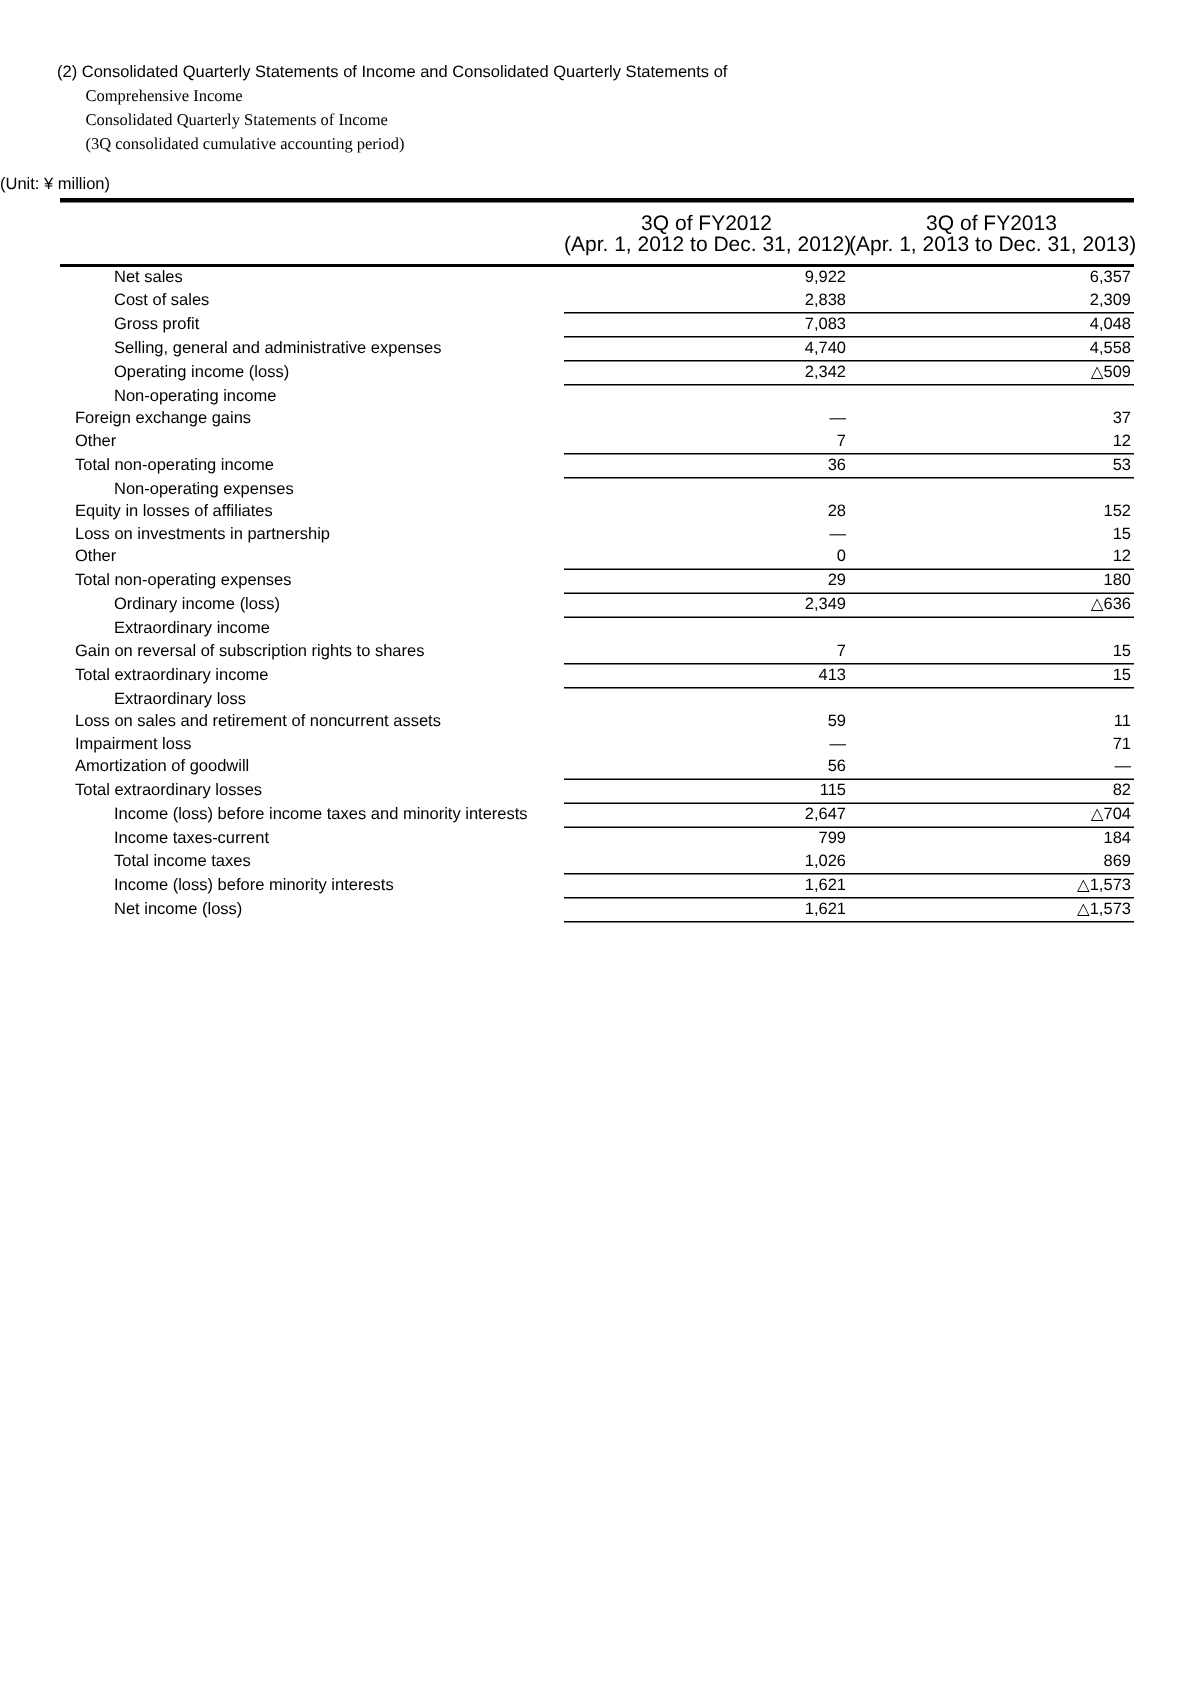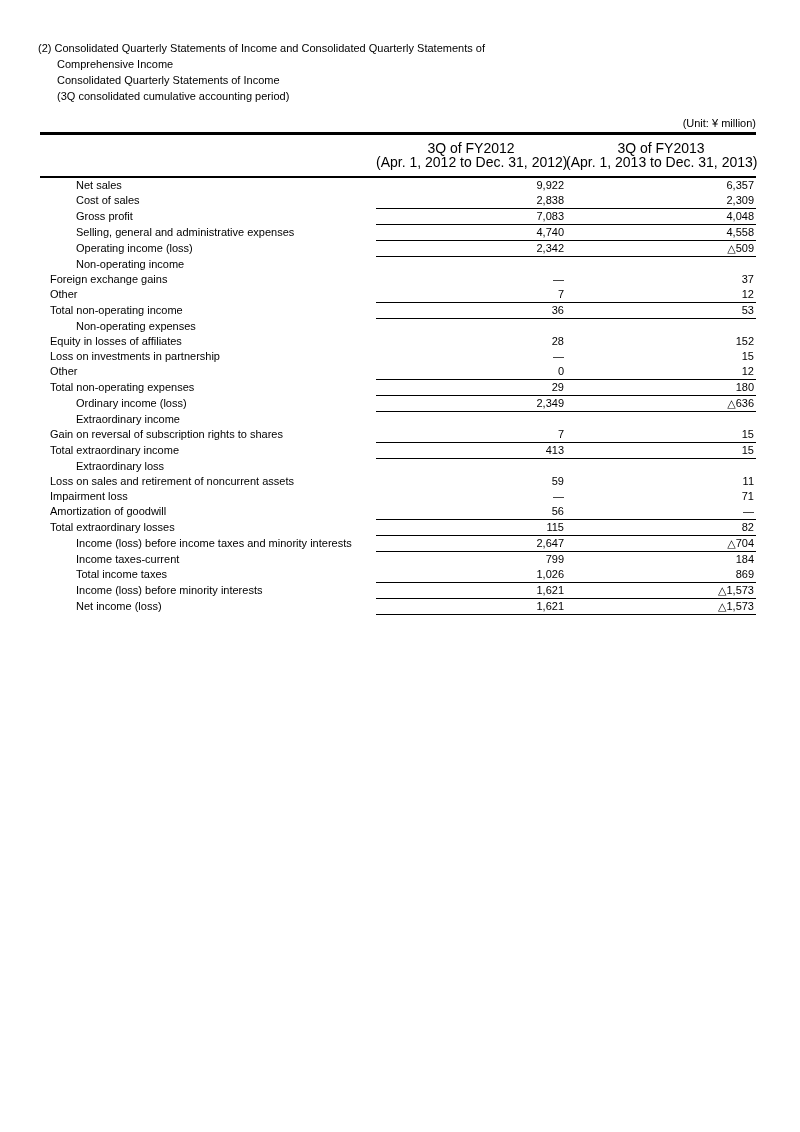--- a/index.html
+++ b/index.html
@@ -8,24 +8,23 @@
     background: #ffffff;
     color: #000000;
     font-family: "Liberation Sans", "DejaVu Sans", sans-serif;
     font-size: 11px;
     -webkit-font-smoothing: antialiased;
   }
   .page { position: relative; width: 800px; height: 1132px; overflow: hidden; }
 
   .title-block { padding: 40px 44px 0 38px; line-height: 16px; }
   .title-line { white-space: nowrap; }
-  .title-indent { padding-left: 19px; }
+  .title-indent { padding-left: 19px; font-family: Liberation Serif, serif; }
 
   .unit-label {
-    text-align: right;
     padding-right: 44px;
     margin-top: 13px;
     margin-bottom: 2px;
     line-height: 13px;
   }
 
   table.income-table {
     border-collapse: collapse;
     table-layout: fixed;
     margin-left: 40px;

